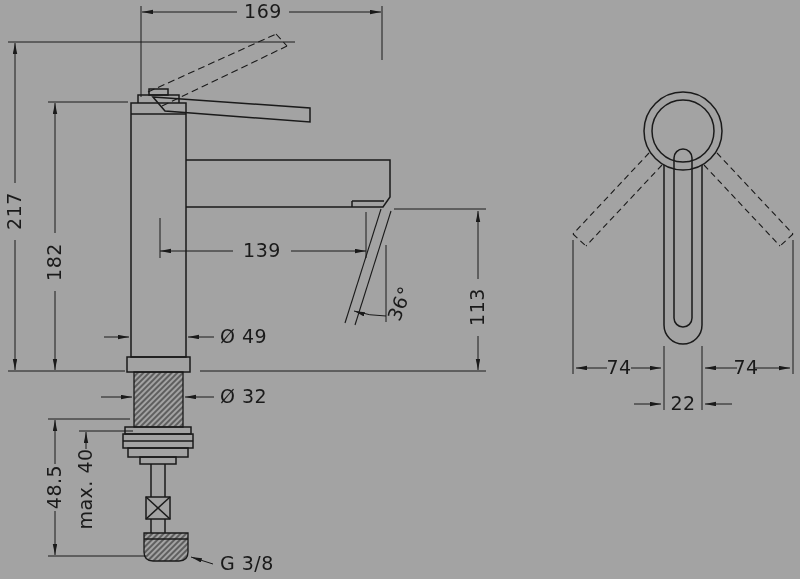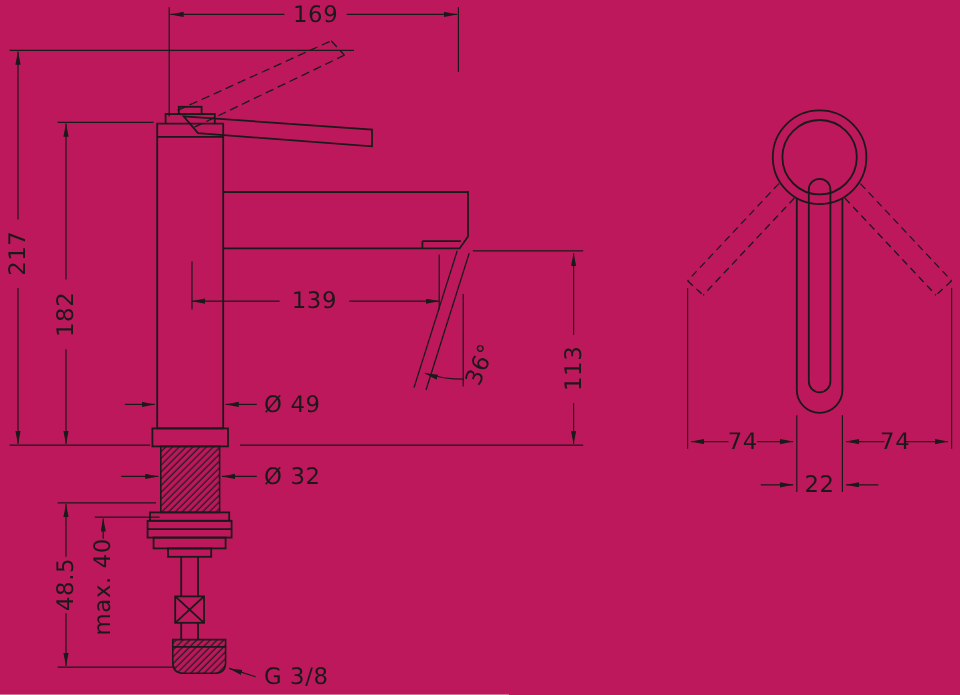--- a/index.html
+++ b/index.html
@@ -1,16 +1,16 @@
 <!DOCTYPE html>
 <html><head>
 <meta charset="utf-8">
 <style>
   html,body{margin:0;padding:0;background:#ffffff;}
-  .stage{width:800px;height:579px;background:#be185d;position:relative;overflow:hidden;}
+  .stage{width:800px;height:579px;background:#a3a3a3;position:relative;overflow:hidden;}
   svg{display:block;}
   text{font-family:"DejaVu Sans","Liberation Sans",sans-serif;font-size:19px;fill:#1a1a1a;letter-spacing:0.5px;}
   .obj{stroke:#1a1a1a;stroke-width:1.5;fill:none;}
   .objthin{stroke:#1a1a1a;stroke-width:1.1;fill:none;}
   .dim{stroke:#1a1a1a;stroke-width:1;fill:none;}
   .dash{stroke-dasharray:7 4;}
 </style>
 </head>
 <body>
 

